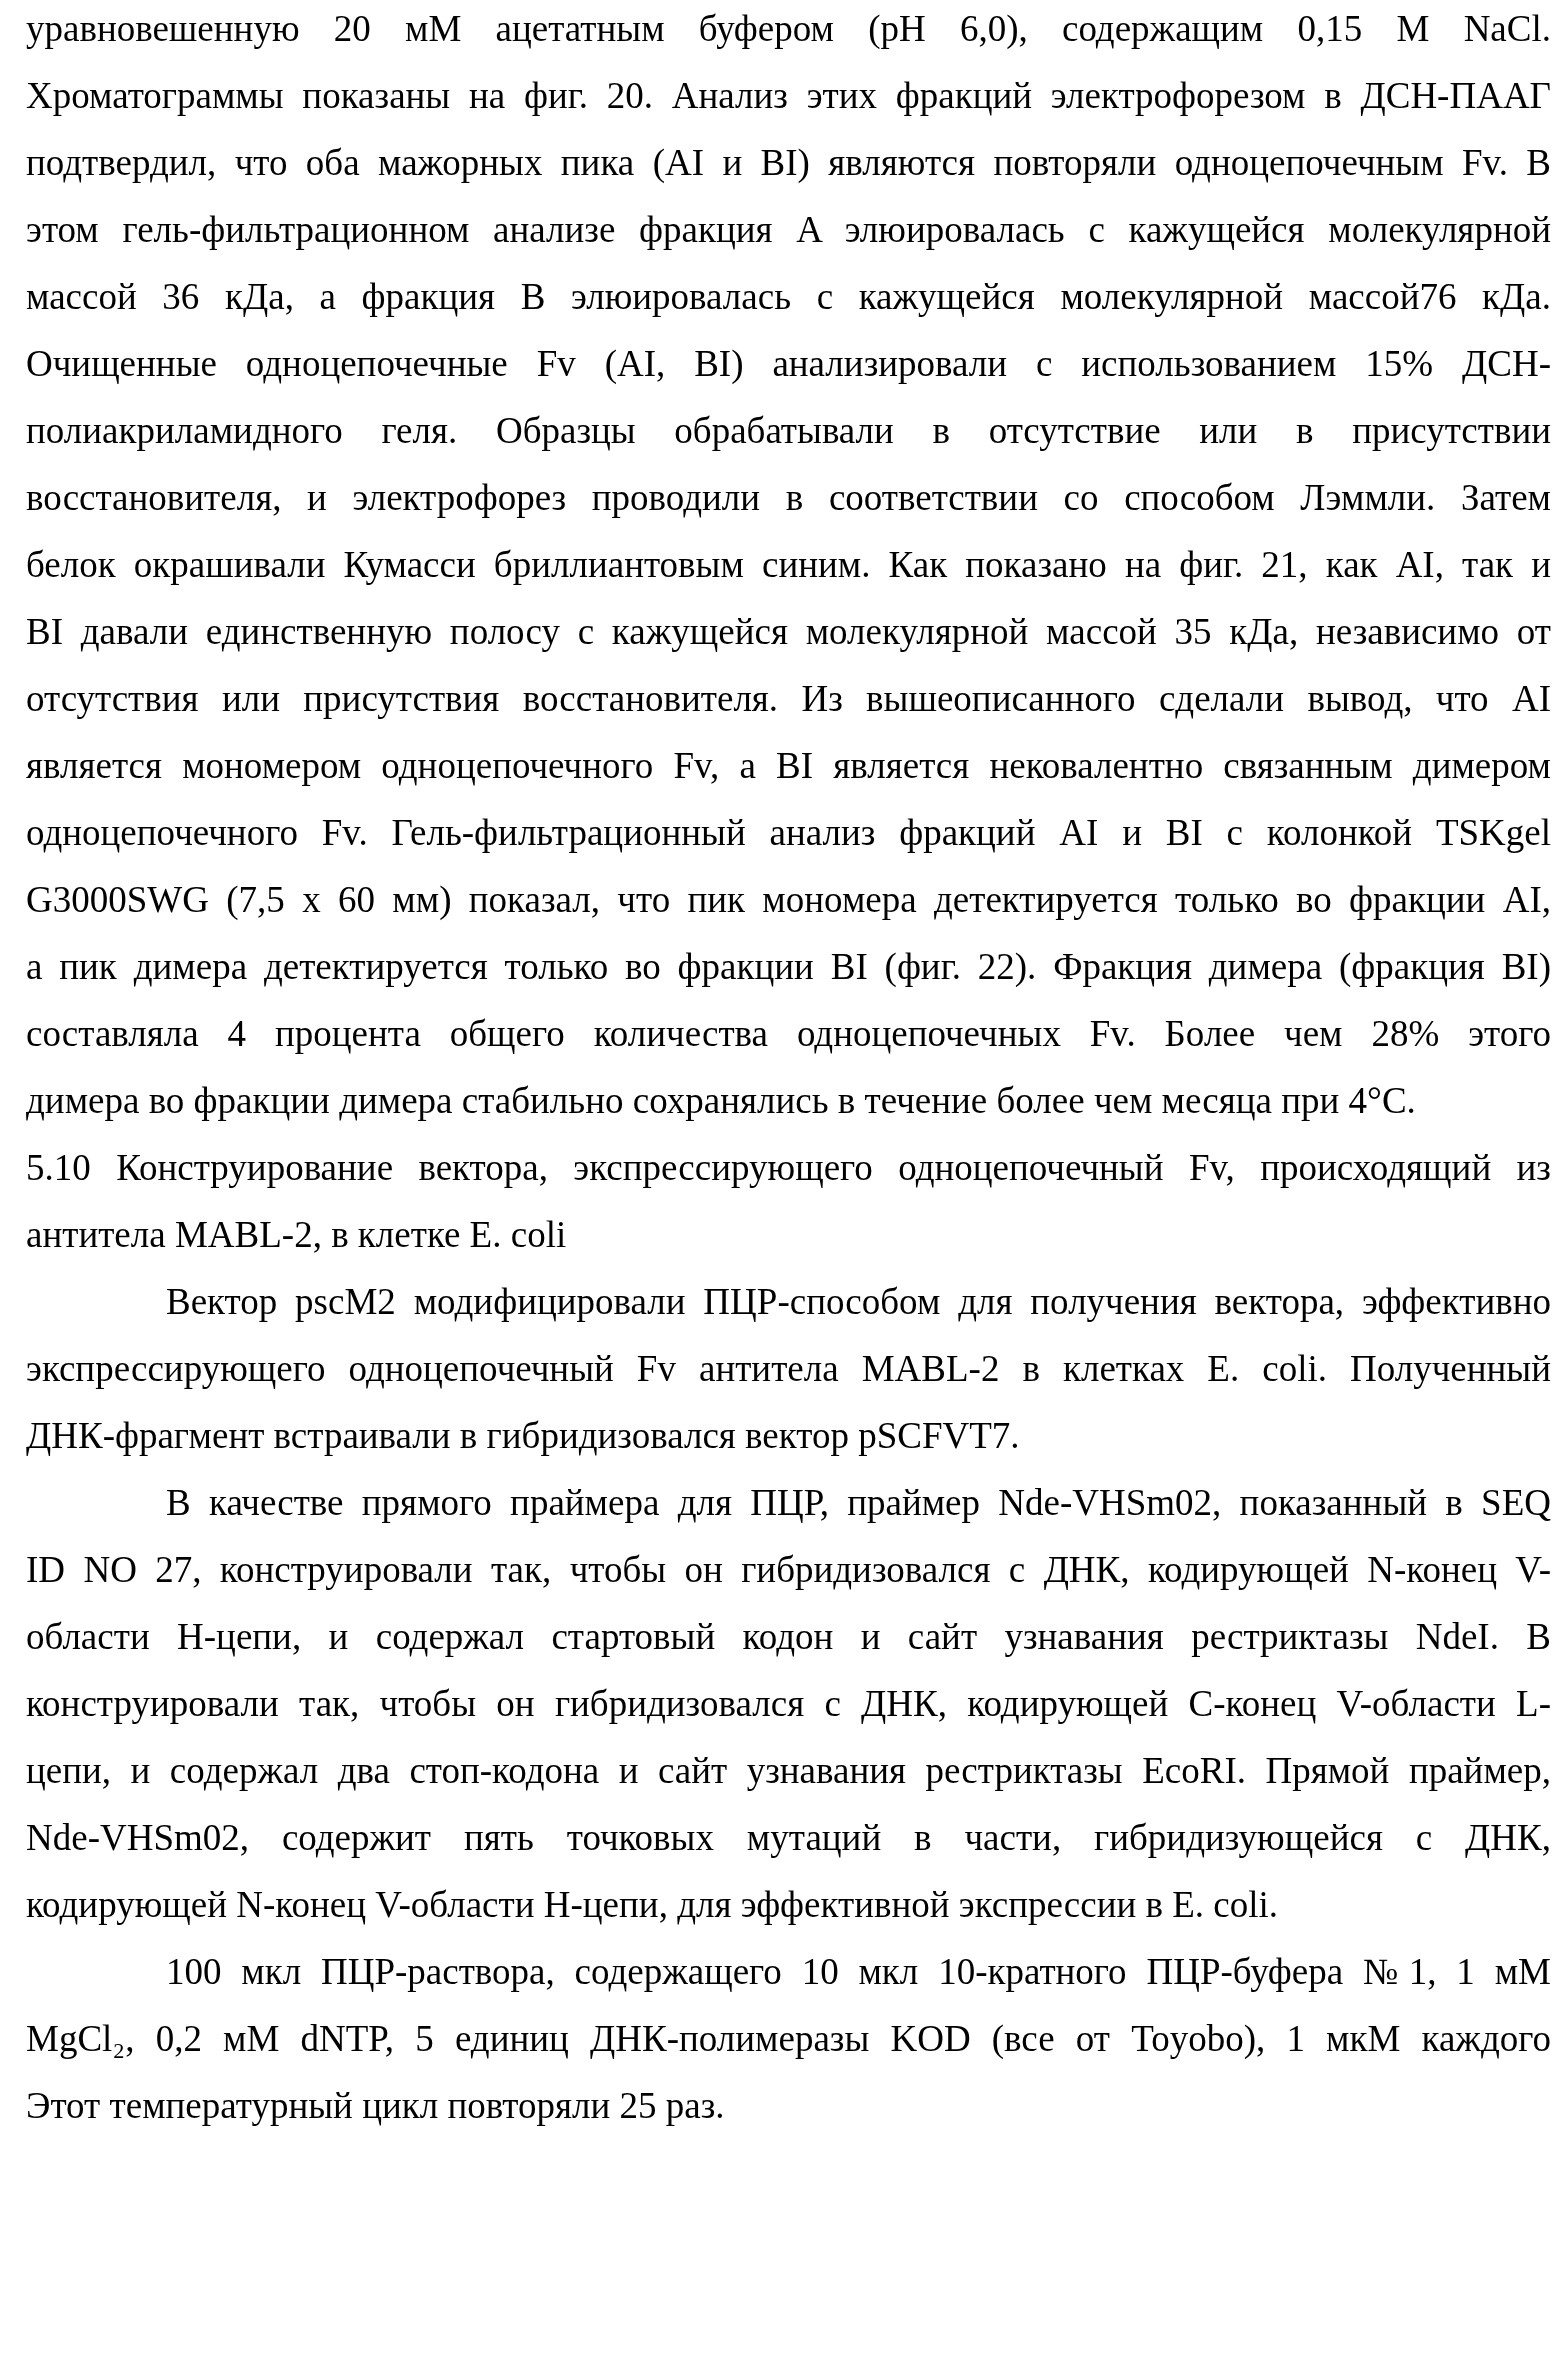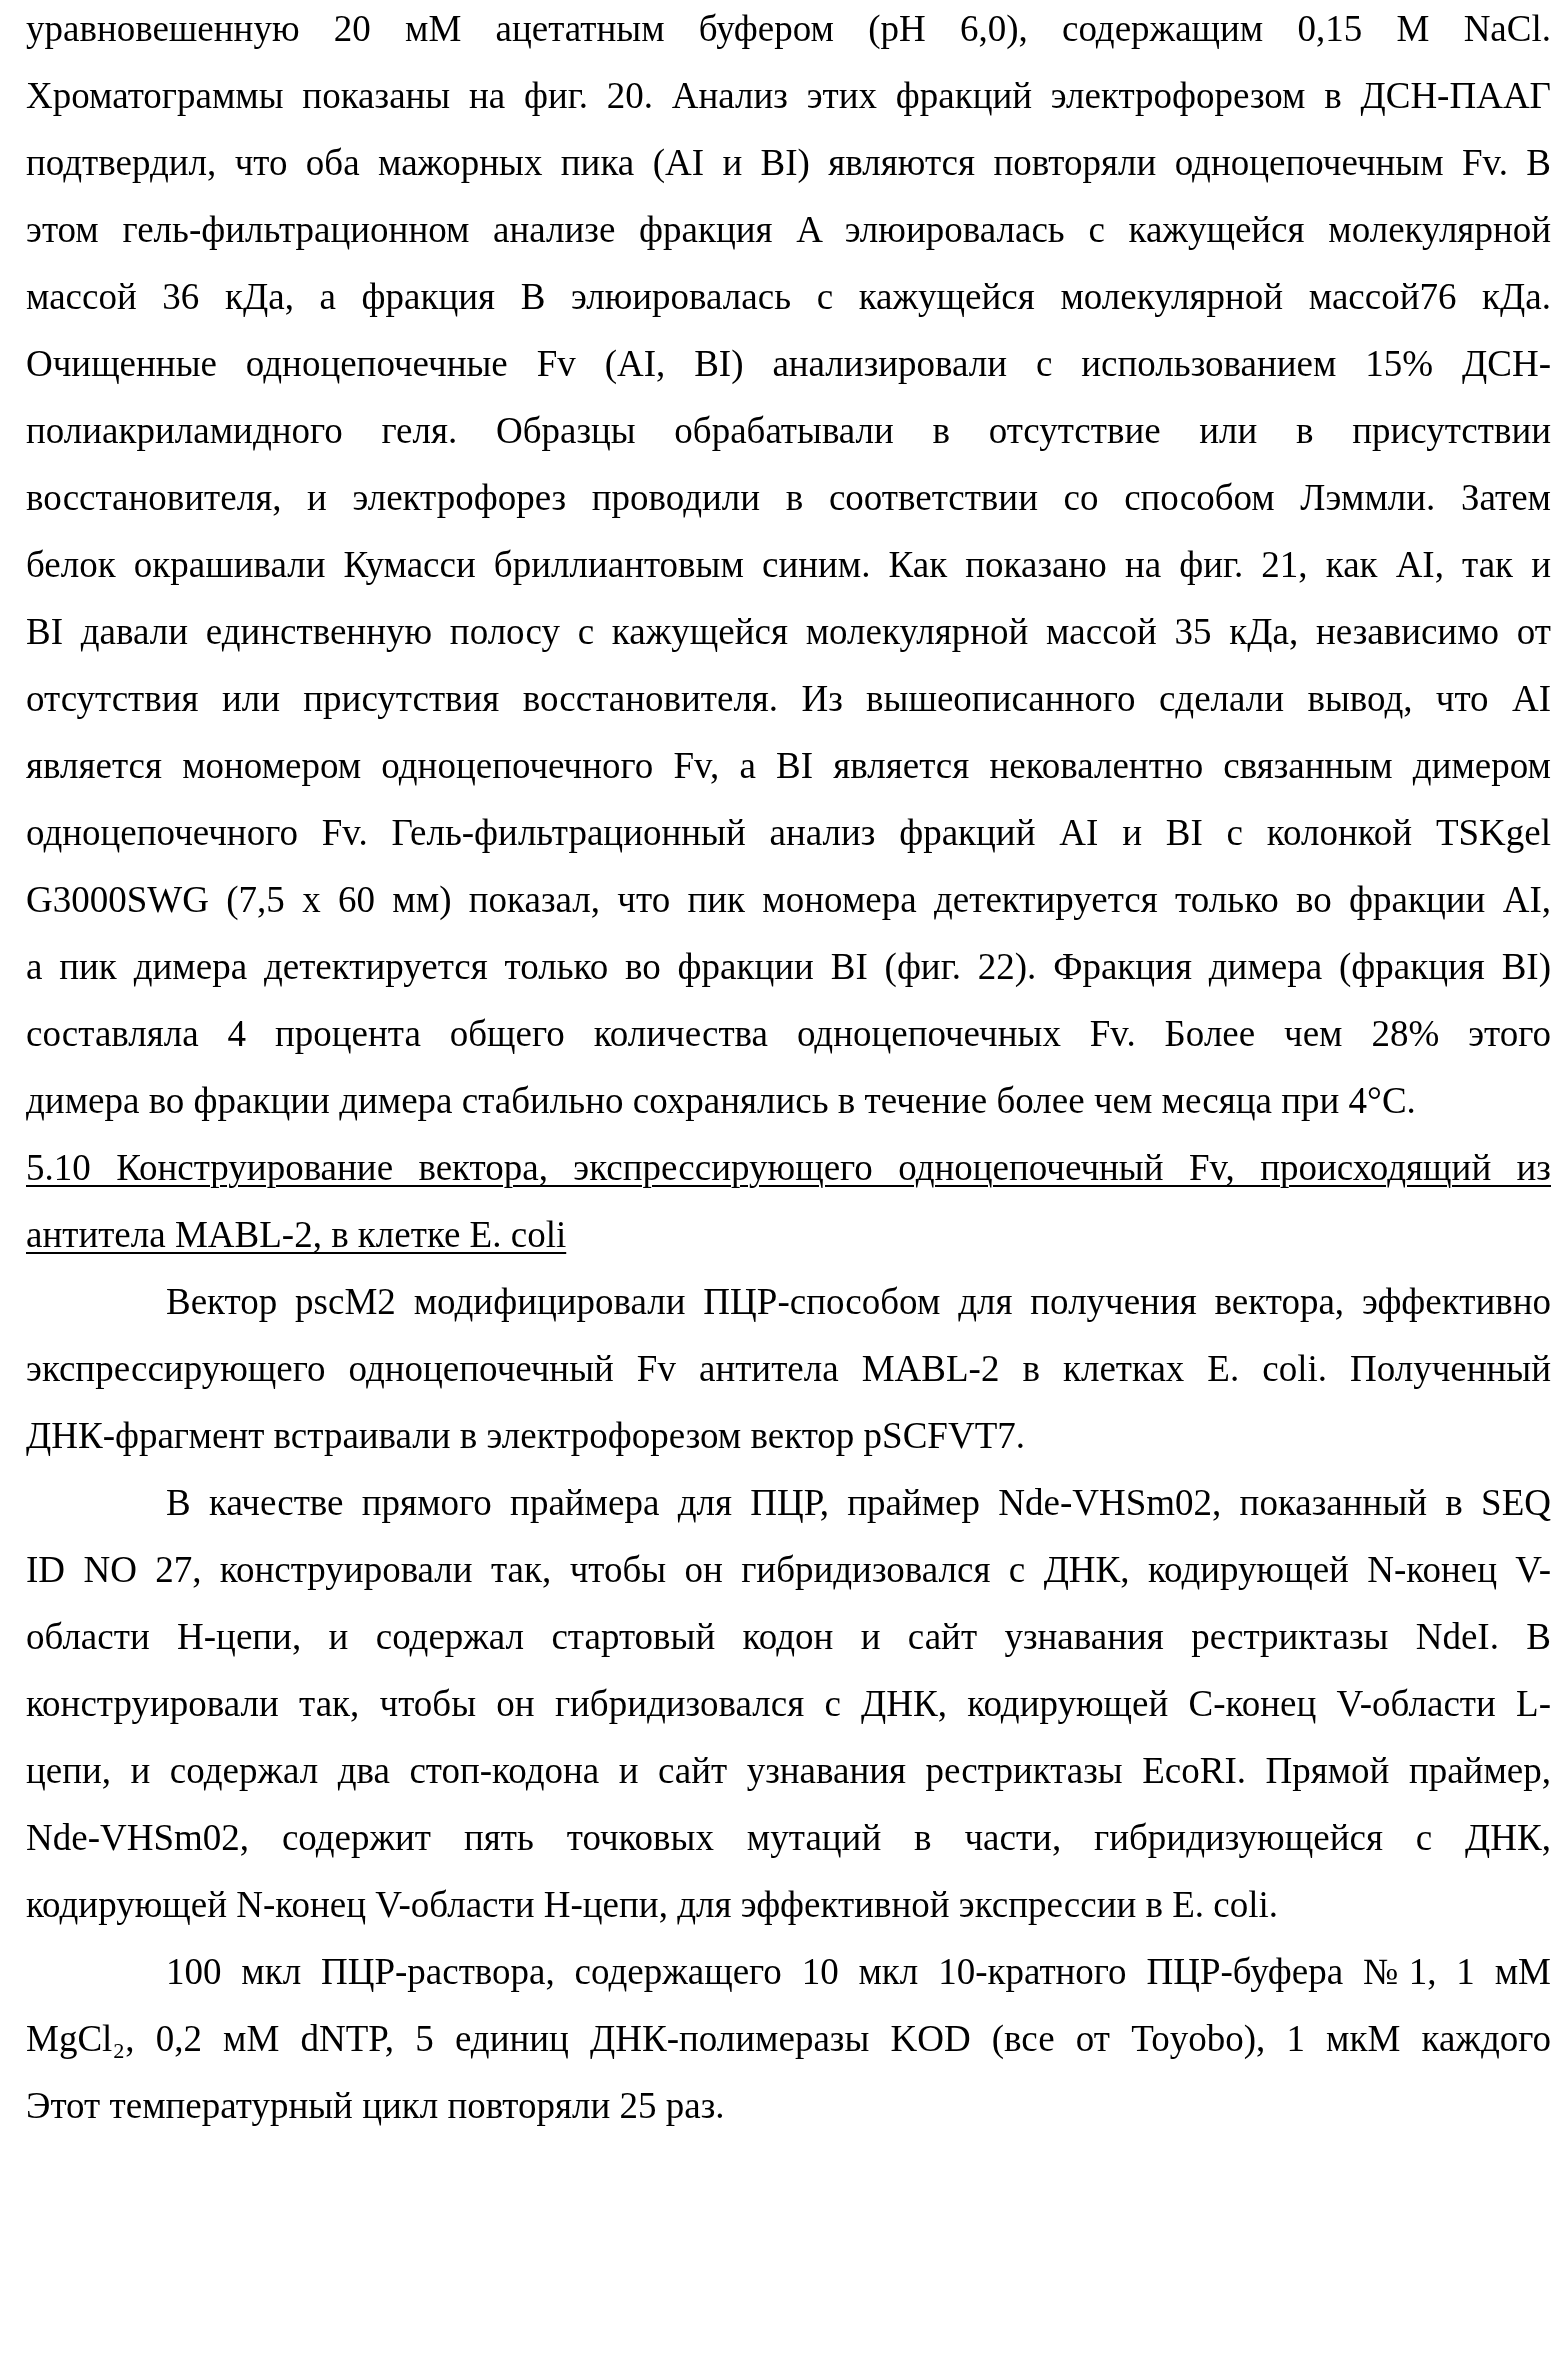--- a/index.html
+++ b/index.html
@@ -5,21 +5,21 @@
   html, body { margin: 0; padding: 0; background: #ffffff; }
   body { width: 1566px; height: 2354px; overflow: hidden; position: relative; }
   .page {
     position: absolute; left: 26px; top: -4.7px; width: 1525px;
     font-family: "Liberation Serif", "DejaVu Serif", serif;
     font-size: 37px; line-height: 67px; color: #000;
   }
   .ln { display: block; white-space: nowrap; overflow: visible; height: 67px; }
   .ln.j { text-align: justify; text-align-last: justify; white-space: normal; }
   .ln.ind { padding-left: 140px; }
-  .ln.u { text-decoration: underline; text-decoration-thickness: 2.3px; text-underline-offset: 4.7px; }
+  .ln.u { text-decoration-thickness: 2.3px; text-underline-offset: 4.7px; }
 </style>
 </head>
 <body>
 
 <div class="page">
 
   <div>
     <span class="ln j">уравновешенную 20 мМ ацетатным буфером (pH 6,0), содержащим 0,15 M NaCl.</span>
     <span class="ln j">Хроматограммы показаны на фиг. 20. Анализ этих фракций электрофорезом в ДСН-ПААГ</span>
     <span class="ln j">подтвердил, что оба мажорных пика (AI и BI) являются повторяли одноцепочечным Fv. В</span>
@@ -40,21 +40,21 @@
   </div>
 
   <div>
     <span class="ln j u">5.10 Конструирование вектора, экспрессирующего одноцепочечный Fv, происходящий из</span>
     <span class="ln u">антитела MABL-2, в клетке E. coli</span>
   </div>
 
   <div>
     <span class="ln j ind">Вектор pscM2 модифицировали ПЦР-способом для получения вектора, эффективно</span>
     <span class="ln j">экспрессирующего одноцепочечный Fv антитела MABL-2 в клетках E. coli. Полученный</span>
-    <span class="ln">ДНК-фрагмент встраивали в электрофорезом вектор pSCFVT7.</span>
+    <span class="ln">ДНК-фрагмент встраивали в гибридизовался вектор pSCFVT7.</span>
   </div>
 
   <div>
     <span class="ln j ind">В качестве прямого праймера для ПЦР, праймер Nde-VHSm02, показанный в SEQ</span>
     <span class="ln j">ID NO 27, конструировали так, чтобы он гибридизовался с ДНК, кодирующей N-конец V-</span>
     <span class="ln j">области H-цепи, и содержал стартовый кодон и сайт узнавания рестриктазы NdeI. В</span>
     <span class="ln j">конструировали так, чтобы он гибридизовался с ДНК, кодирующей C-конец V-области L-</span>
     <span class="ln j">цепи, и содержал два стоп-кодона и сайт узнавания рестриктазы EcoRI. Прямой праймер,</span>
     <span class="ln j">Nde-VHSm02, содержит пять точковых мутаций в части, гибридизующейся с ДНК,</span>
     <span class="ln">кодирующей N-конец V-области H-цепи, для эффективной экспрессии в E. coli.</span>

